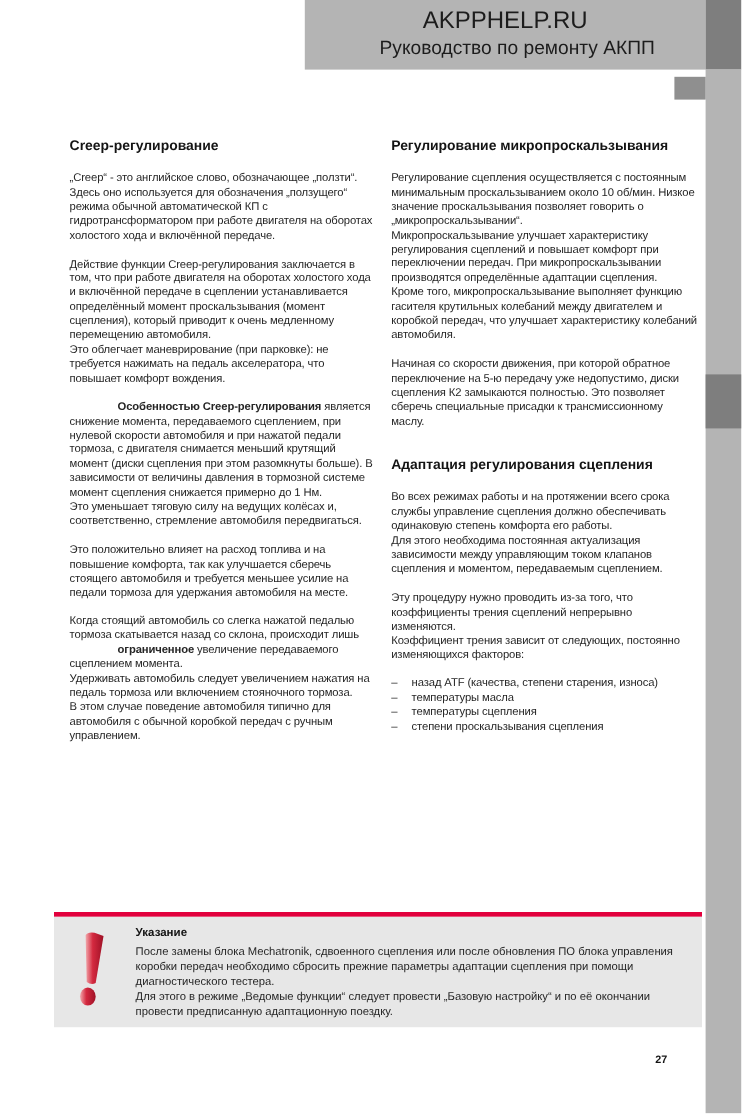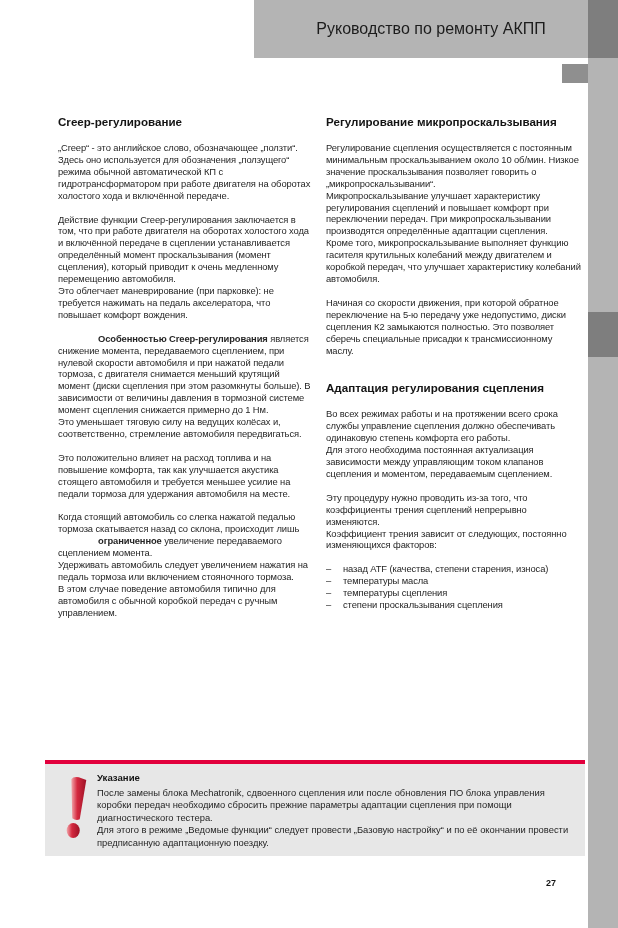--- a/index.html
+++ b/index.html
@@ -47,47 +47,48 @@
   
   .note-rule {
     position:absolute; left:45px; top:760px; width:540px; height:4px;
     background:var(--accent-red,#e2003d);
   }
   .note-box {
     position:absolute; left:45px; top:764px; width:540px; height:92px;
     background:var(--note-bg,#e6e6e6);
   }
   .note-icon { position:absolute; left:17px; top:11px; width:28px; height:68px; }
-  .note-content { margin:8px 14px 0 52px; font-size:9.4px; line-height:12.4px; color:var(--text-dark,#262626); }
+  .note-content { margin:8px 14px 0 68px; font-size:9.4px; line-height:12.4px; color:var(--text-dark,#262626); }
   .note-content h3 { font-size:9.6px; line-height:12px; margin:0 0 3px; color:#141414; }
   .note-text { white-space:pre-line; }
 
   .page-number { position:absolute; left:546px; top:878px; font-size:9px; font-weight:bold; color:#141414;text-align:right; }
 </style>
 </head>
 <body>
 
 <div id="page">
 
   <div class="header-band">
+    <div class="site">AKPPHELP.RU</div>
     <div class="title">Руководство по ремонту АКПП</div>
   </div>
   <div class="corner-block"></div>
   <div class="side-strip"></div>
   <div class="strip-marker"></div>
   <div class="tab-square"></div>
 
   <section class="col left">
     <h2>Creep-регулирование</h2>
     <p>„Creep“ - это английское слово, обозначающее „ползти“. Здесь оно используется для обозначения „ползущего“ режима обычной автоматической КП с гидротрансформатором при работе двигателя на оборотах холостого хода и включённой передаче.</p>
     <p>Действие функции Creep-регулирования заключается в том, что при работе двигателя на оборотах холостого хода и включённой передаче в сцеплении устанавливается определённый момент проскальзывания (момент сцепления), который приводит к очень медленному перемещению автомобиля.
 Это облегчает маневрирование (при парковке): не требуется нажимать на педаль акселератора, что повышает комфорт вождения.</p>
     <p><strong>Особенностью Creep-регулирования</strong><span> является снижение момента, передаваемого сцеплением, при нулевой скорости автомобиля и при нажатой педали тормоза, с двигателя снимается меньший крутящий момент (диски сцепления при этом разомкнуты больше). В зависимости от величины давления в тормозной системе момент сцепления снижается примерно до 1 Нм.
 Это уменьшает тяговую силу на ведущих колёсах и, соответственно, стремление автомобиля передвигаться.</span></p>
-    <p>Это положительно влияет на расход топлива и на повышение комфорта, так как улучшается акустика стоящего автомобиля и требуется меньшее усилие на педали тормоза для удержания автомобиля на месте.</p>
+    <p>Это положительно влияет на расход топлива и на повышение комфорта, так как улучшается сберечь стоящего автомобиля и требуется меньшее усилие на педали тормоза для удержания автомобиля на месте.</p>
     <p><span>Когда стоящий автомобиль со слегка нажатой педалью тормоза скатывается назад со склона, происходит лишь </span><strong>ограниченное</strong><span> увеличение передаваемого сцеплением момента.
 Удерживать автомобиль следует увеличением нажатия на педаль тормоза или включением стояночного тормоза.
 В этом случае поведение автомобиля типично для автомобиля с обычной коробкой передач с ручным управлением.</span></p>
   </section>
 
   <section class="col right">
     <h2>Регулирование микропроскальзывания</h2>
     <p>Регулирование сцепления осуществляется с постоянным минимальным проскальзыванием около 10 об/мин. Низкое значение проскальзывания позволяет говорить о „микропроскальзывании“.
 Микропроскальзывание улучшает характеристику регулирования сцеплений и повышает комфорт при переключении передач. При микропроскальзывании производятся определённые адаптации сцепления.
 Кроме того, микропроскальзывание выполняет функцию гасителя крутильных колебаний между двигателем и коробкой передач, что улучшает характеристику колебаний автомобиля.</p>

